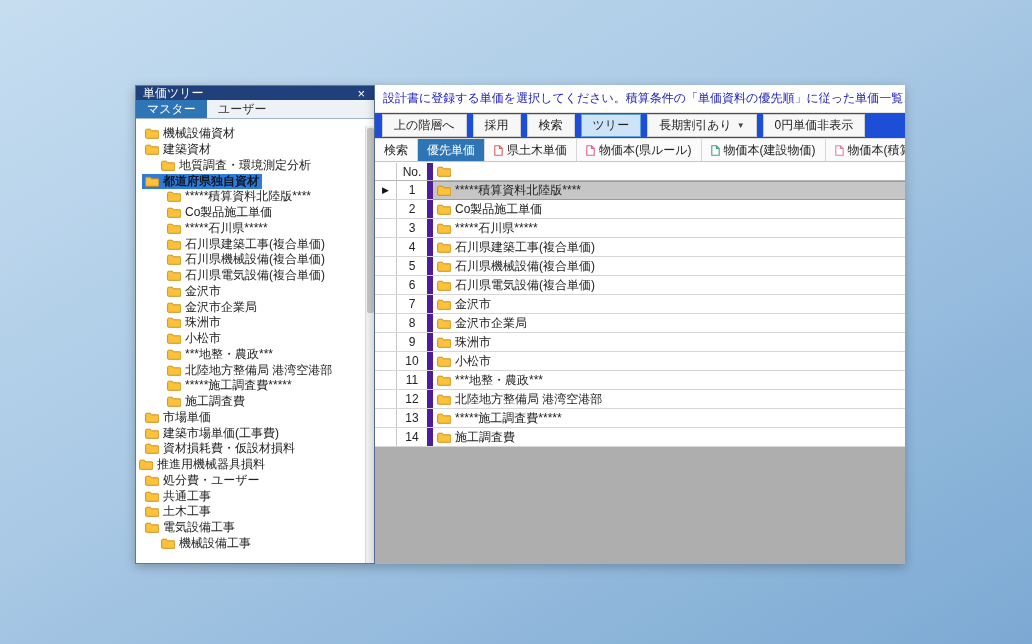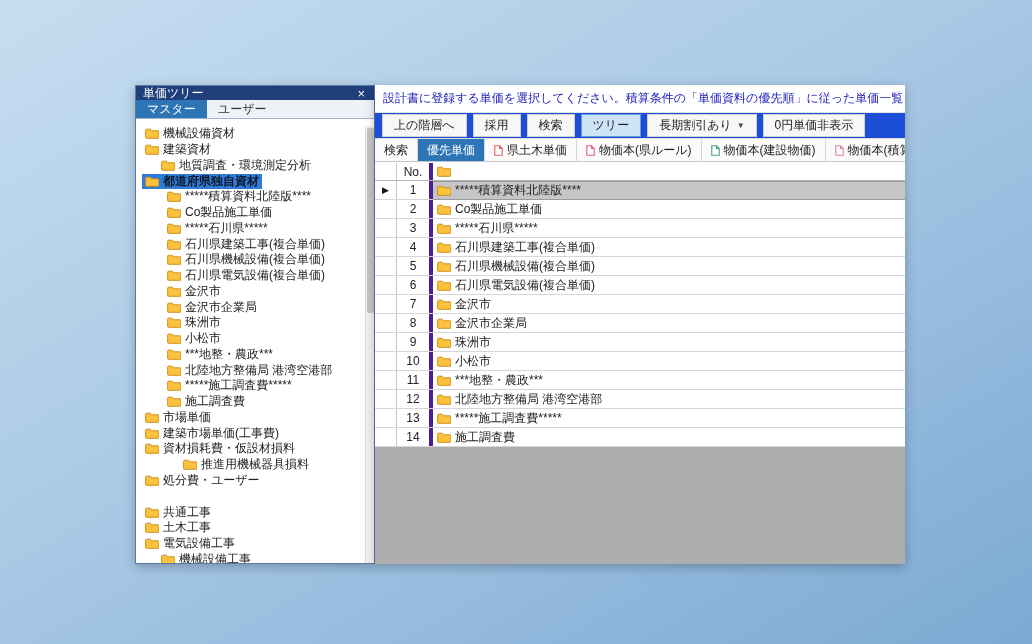--- a/index.html
+++ b/index.html
@@ -37,21 +37,21 @@
   .tbtn.active{background:#cde3f7;border-color:#63a0dc}
   .tbtn .dd{font-size:8px;margin-left:5px;color:#444}
   .ftabs{height:23px;display:flex;align-items:stretch;background:#fbfbfb;border-bottom:1px solid #c6c6c6}
   .ftab{display:flex;align-items:center;gap:4px;padding:0 9px;border-right:1px solid #d6d6d6;cursor:pointer;white-space:nowrap;color:#222}
   .ftab.active{background:#2e75b6;color:#fff}
   .dicon{display:inline-flex;align-items:center;flex:none}
 
   .grid{position:absolute;top:78px;left:0;right:0;bottom:0;display:flex;flex-direction:column;background:#fff}
   .ghead{display:flex;height:18px;background:#fff;border-bottom:1px solid #b5b5b5}
   .c-sel{width:22px;flex:none;border-right:1px solid #c8c8c8}
-  .c-no{width:36px;flex:none;border-right:4px solid #4c1d95;text-align:center;line-height:18px;color:#222}
+  .c-no{width:36px;flex:none;border-right:6px solid #4c1d95;text-align:center;line-height:18px;color:#222}
   .c-body{flex:1;display:flex;align-items:center;gap:4px;padding:0 4px;min-width:0;white-space:nowrap;overflow:hidden}
   .grow{display:flex;height:19px;border-bottom:1px solid #d6d6d6;background:#fff;cursor:pointer}
   .grow .c-no{line-height:19px}
   .grow.sel .c-body{background:#c6c6c6;border-top:1px solid #9a9a9a;border-bottom:1px solid #9a9a9a;margin-bottom:-1px}
   .arrow{display:block;text-align:center;line-height:19px;font-size:9px;color:#111}
   .grayfill{flex:1;background:#aeaeae}
 </style>
 </head>
 <body>
 
@@ -270,41 +270,41 @@
         <div class="tree-row" style="padding-left: 6px;">
           <span class="hl">
             <span class="ficon">
               <svg width="14" height="11" viewBox="0 0 14 11">
                 <path d="M0.6 2.6 q0-1.4 1-1.4 h3.7 l1.2 1.6 h6.5 q0.9 0 0.9 0.9 v5.7 q0 0.9-0.9 0.9 H1.6 q-1 0-1-0.9 Z" fill="#fcc23c" stroke="#c8880f" stroke-width="0.9"></path>
               </svg>
             </span>
             <span class="tlabel">資材損耗費・仮設材損料</span>
           </span>
         </div>
-        <div class="tree-row" style="padding-left: 0; margin-left: 44px;">
+        <div class="tree-row" style="padding-left: 0;">
           <span class="hl">
             <span class="ficon">
               <svg width="14" height="11" viewBox="0 0 14 11">
                 <path d="M0.6 2.6 q0-1.4 1-1.4 h3.7 l1.2 1.6 h6.5 q0.9 0 0.9 0.9 v5.7 q0 0.9-0.9 0.9 H1.6 q-1 0-1-0.9 Z" fill="#fcc23c" stroke="#c8880f" stroke-width="0.9"></path>
               </svg>
             </span>
             <span class="tlabel">推進用機械器具損料</span>
           </span>
         </div>
         <div class="tree-row" style="padding-left: 6px;">
           <span class="hl">
             <span class="ficon">
               <svg width="14" height="11" viewBox="0 0 14 11">
                 <path d="M0.6 2.6 q0-1.4 1-1.4 h3.7 l1.2 1.6 h6.5 q0.9 0 0.9 0.9 v5.7 q0 0.9-0.9 0.9 H1.6 q-1 0-1-0.9 Z" fill="#fcc23c" stroke="#c8880f" stroke-width="0.9"></path>
               </svg>
             </span>
             <span class="tlabel">処分費・ユーザー</span>
           </span>
         </div>
-        <div class="tree-row" style="padding-left: 6px; margin-top: 16px;">
+        <div class="tree-row" style="padding-left: 6px;">
           <span class="hl">
             <span class="ficon">
               <svg width="14" height="11" viewBox="0 0 14 11">
                 <path d="M0.6 2.6 q0-1.4 1-1.4 h3.7 l1.2 1.6 h6.5 q0.9 0 0.9 0.9 v5.7 q0 0.9-0.9 0.9 H1.6 q-1 0-1-0.9 Z" fill="#fcc23c" stroke="#c8880f" stroke-width="0.9"></path>
               </svg>
             </span>
             <span class="tlabel">共通工事</span>
           </span>
         </div>
         <div class="tree-row" style="padding-left: 6px;">

